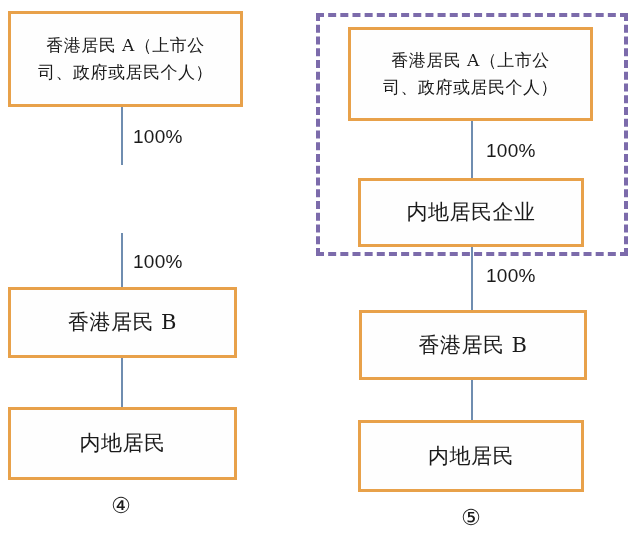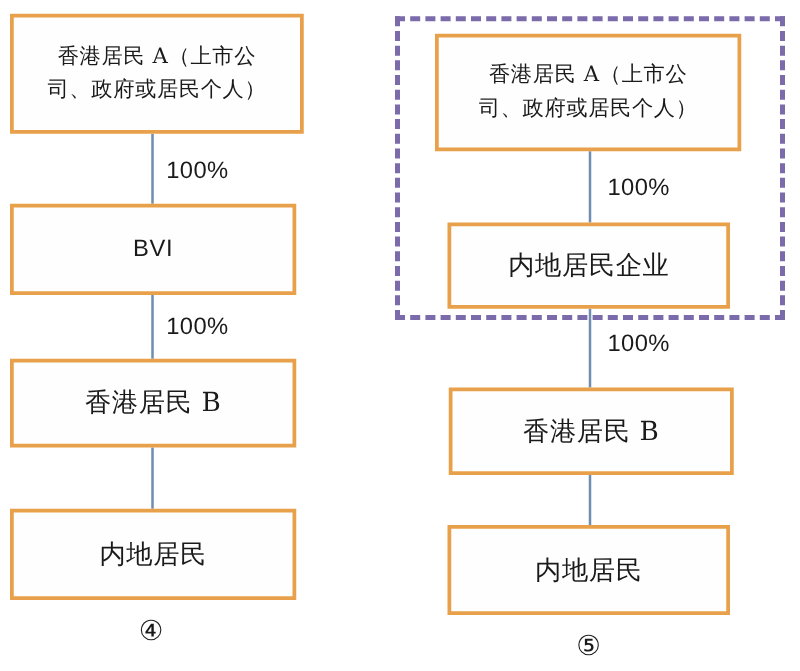--- a/index.html
+++ b/index.html
@@ -75,23 +75,20 @@
 
   <div class="connector" style="left:121px;top:355px;height:55px;"></div>
 
   <div class="node cjk two-line" style="left:8px;top:11px;width:235px;height:96px;">
     <span class="label">
       <span>香港居民 A（上市公</span><br>
       <span>司、政府或居民个人）</span>
     </span>
   </div>
 
-  <div class="node latin" style="left:8px;top:163px;width:229px;height:73px;">
-    <span class="label">BVI</span>
-  </div>
 
   <div class="node cjk" style="left:8px;top:287px;width:229px;height:71px;">
     <span class="label">香港居民 B</span>
   </div>
 
   <div class="node cjk" style="left:8px;top:407px;width:229px;height:73px;">
     <span class="label">内地居民</span>
   </div>
 
   <div class="caption" style="left:111px;top:493px;">④</div>

